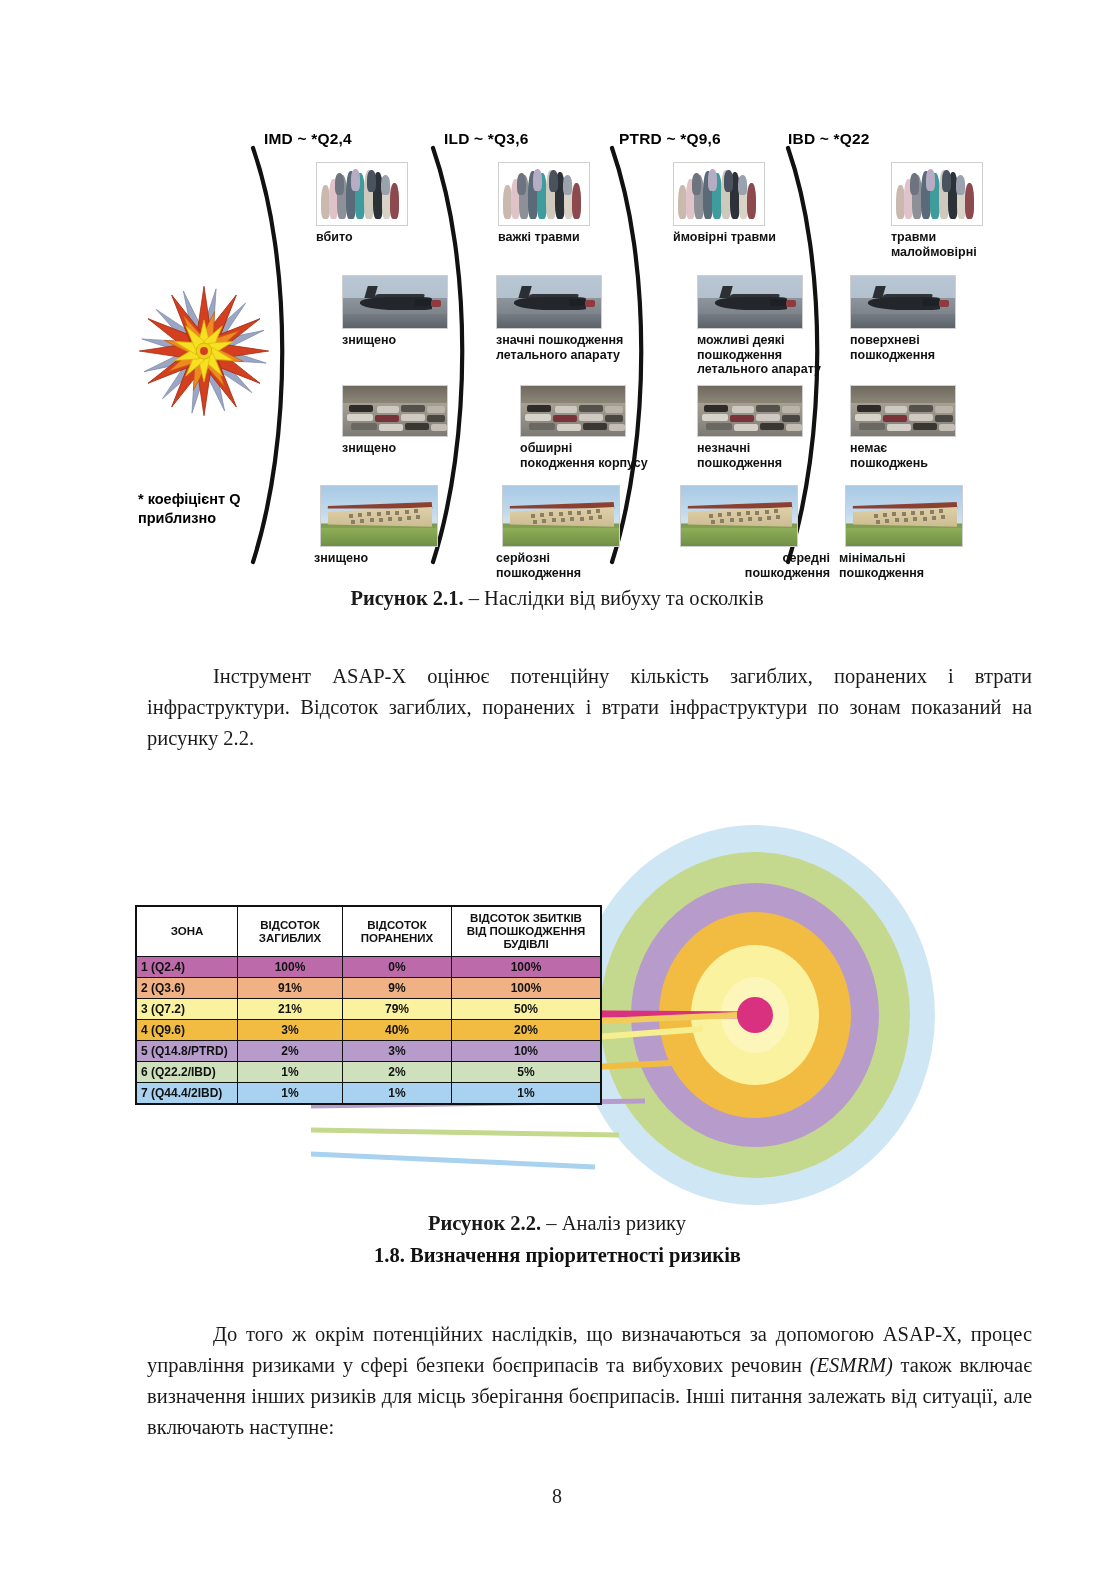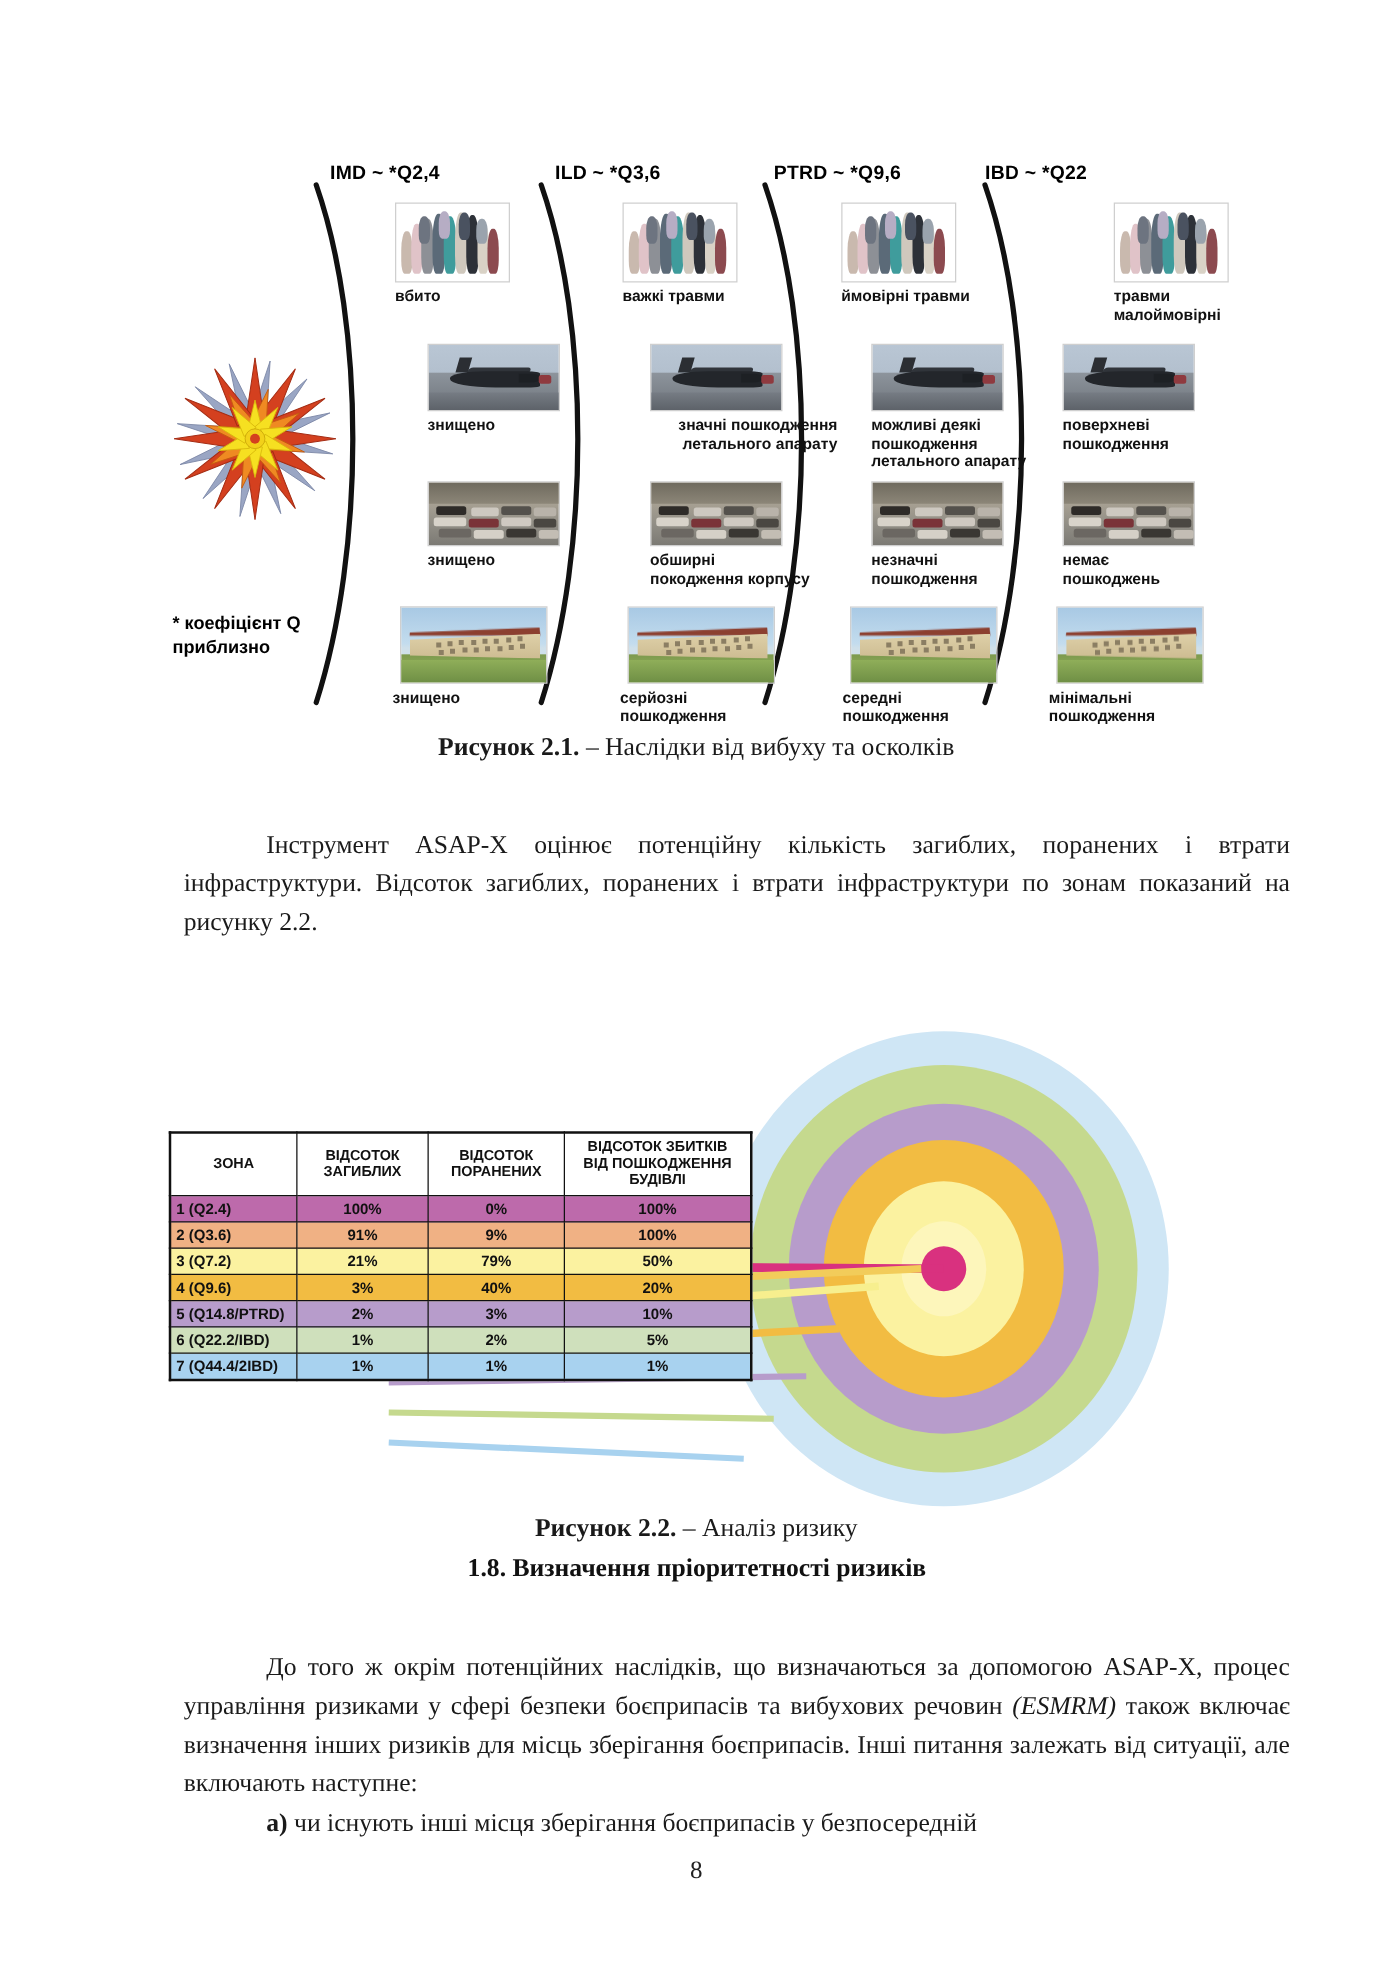--- a/index.html
+++ b/index.html
@@ -407,21 +407,21 @@
         <span class="deck"></span>
           <span class="tail"></span>
           <span class="wing"></span>
         <span class="body"></span>
           <span class="nose"></span>
           <span class="red"></span>
       </div>
       <div class="cap">знищено</div>
     </div>
 
-    <div class="cell" style="left:400px; top:165px;text-align:right;">
+    <div class="cell" style="left:376px; top:165px;">
       <div class="pic pic-jet">
         <span class="deck"></span>
           <span class="tail"></span>
           <span class="wing"></span>
         <span class="body"></span>
           <span class="nose"></span>
           <span class="red"></span>
       </div>
       <div class="cap">значні пошкодження
 летального апарату</div>
@@ -577,21 +577,21 @@
           <span class="win" style="left:50%; top:53%;"></span>
         <span class="win" style="left:58%; top:52%;"></span>
           <span class="win" style="left:66%; top:51%;"></span>
         <span class="win" style="left:74%; top:50%;"></span>
           <span class="win" style="left:82%; top:49%;"></span>
       </div>
       <div class="cap" style="margin-left:-6px;">серйозні
 пошкодження</div>
     </div>
 
-    <div class="cell" style="left:560px; top:375px;">
+    <div class="cell" style="left:560px; top:375px;text-align:right;">
       <div class="pic pic-bld">
         <span class="grass"></span>
           <span class="roof"></span>
           <span class="face"></span>
         <span class="win" style="left:24%; top:46%;"></span>
           <span class="win" style="left:32%; top:45%;"></span>
         <span class="win" style="left:40%; top:44%;"></span>
           <span class="win" style="left:48%; top:43%;"></span>
         <span class="win" style="left:56%; top:42%;"></span>
           <span class="win" style="left:64%; top:41%;"></span>
@@ -737,19 +737,16 @@
   <div class="caption" style="top:1212px;">
     <b>Рисунок 2.2.</b><span> – Аналіз ризику</span>
   </div>
 
   <div class="heading" style="top:1244px;">1.8. Визначення пріоритетності ризиків</div>
 
   <p class="para" style="top:1298px;">
     <span>До того ж окрім потенційних наслідків, що визначаються за допомогою ASAP-X, процес управління ризиками у сфері безпеки боєприпасів та вибухових речовин </span><i>(ESMRM)</i><span> також включає визначення інших ризиків для місць зберігання боєприпасів. Інші питання залежать від ситуації, але включають наступне:</span>
   </p>
 
-  <p class="para" style="top:1423px; text-indent:66px;">
-    <b>а)</b><span> чи існують інші місця зберігання боєприпасів у безпосередній</span>
-  </p>
 
   <div class="pagenum" style="top:1485px;">8</div>
 
 </div>
 
 </body></html>

